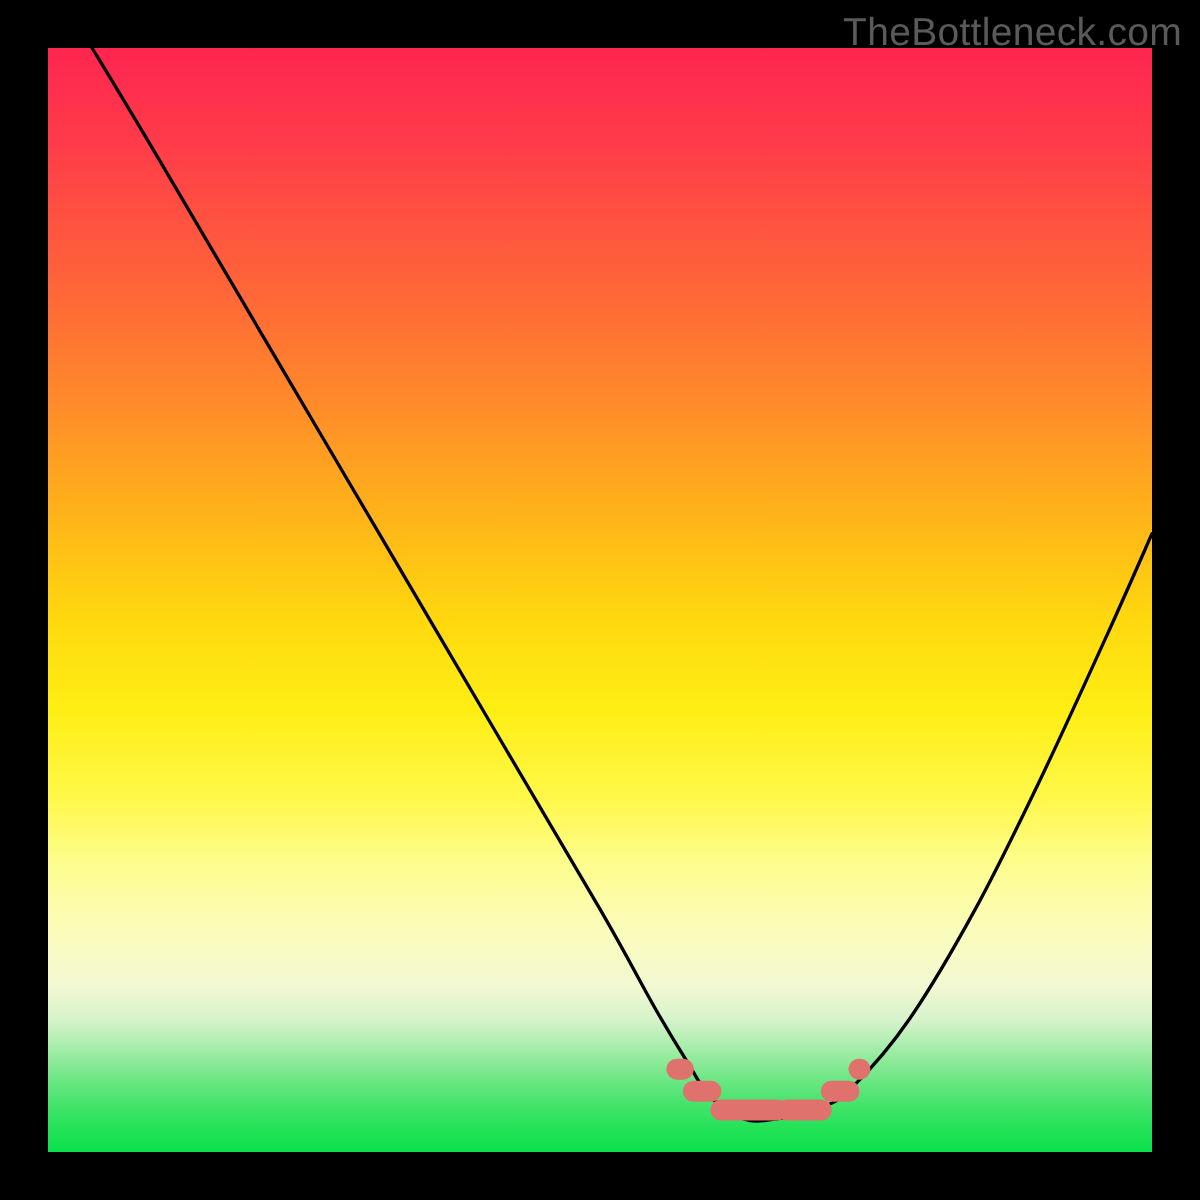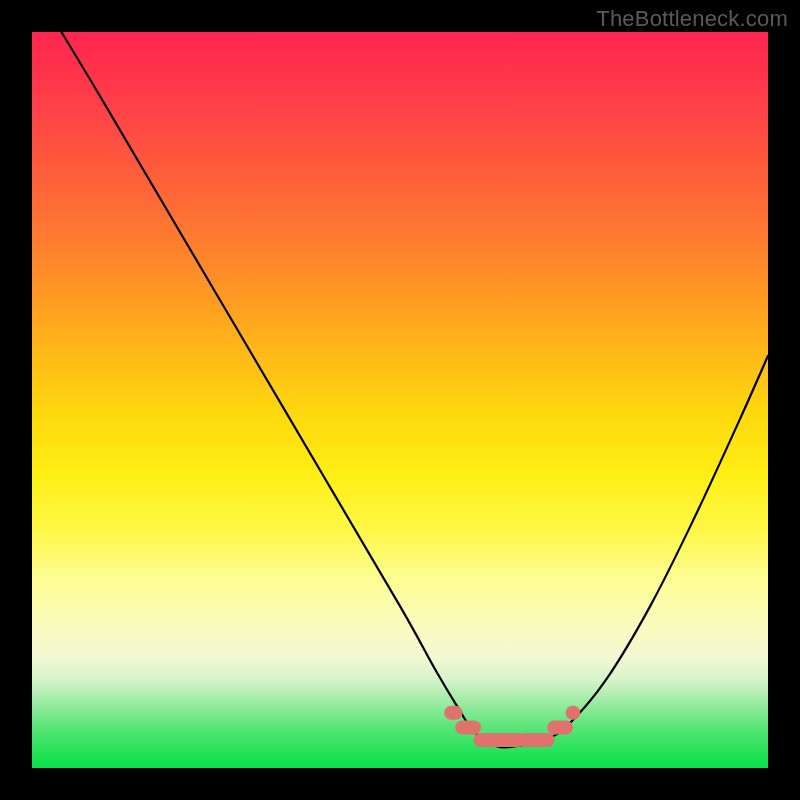--- a/index.html
+++ b/index.html
@@ -54,21 +54,21 @@
     top: 0;
     width: 736px;
     height: 736px;
     overflow: visible;
   }
   .watermark {
     position: absolute;
     top: 6px;
     right: 12px;
     color: #5a5a5a;
-    font-size: 22px;
+    font-size: 26px;
     font-weight: 400;
     letter-spacing: 0.2px;
     user-select: none;
   }
 </style>
 </head>
 <body>
 
 <div class="frame">
 

